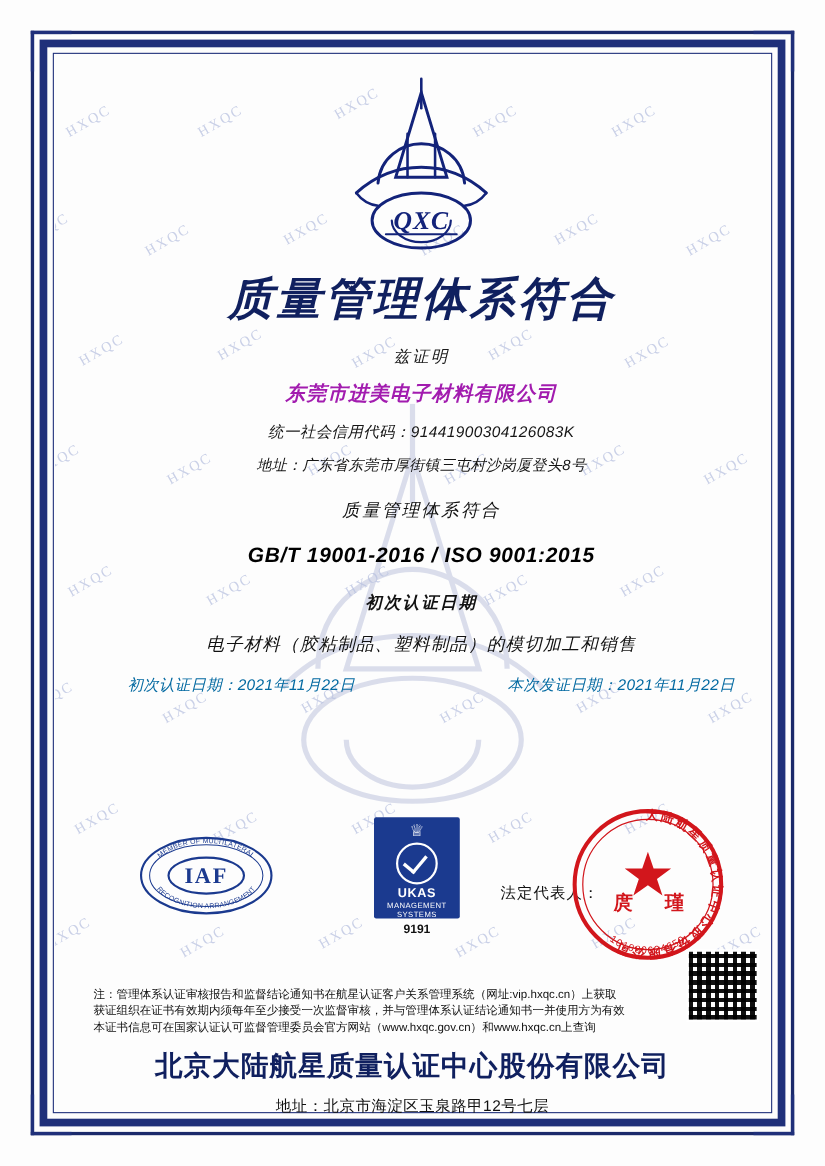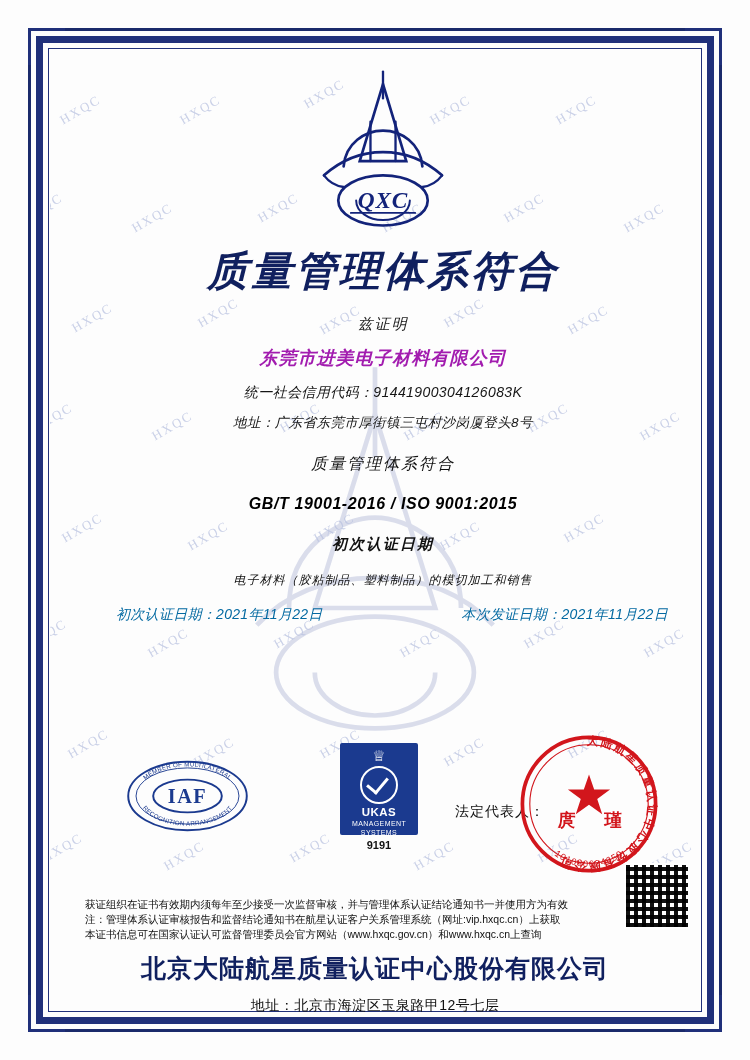--- a/index.html
+++ b/index.html
@@ -126,34 +126,34 @@
   }
   .conform {
     font-size: 16px;
     margin-top: 22px;
     color: #111;
     letter-spacing: 2px;
     font-weight: 500;
   }
   .standard {
     font-weight: bold;
-    font-size: 16px;
+    font-size: 19px;
     margin-top: 20px;
     color: #000;
     letter-spacing: .6px;
   }
   .scope-label {
     font-size: 15px;
     margin-top: 22px;
     letter-spacing: 2px;
     font-weight: bold;
     color: #111;
   }
   .scope-text {
-    font-size: 12px;
+    font-size: 16px;
     margin-top: 18px;
     letter-spacing: 1px;
     color: #111;
   }
 
   
   .dates {
     margin-top: 17px;
     font-size: 14px;
     color: #0369a1;
@@ -462,22 +462,22 @@
         <polygon points="80,48 85.6,64.4 102.8,64.4 88.9,74.6 94.3,91 80,80.9 65.7,91 71.1,74.6 57.2,64.4 74.4,64.4"></polygon>
       </g>
       <text x="56" y="104" font-family="Liberation Serif, serif" font-size="19" font-weight="bold" fill="#d2161c" text-anchor="middle">庹</text>
       <text x="106" y="104" font-family="Liberation Serif, serif" font-size="19" font-weight="bold" fill="#d2161c" text-anchor="middle">瑾</text>
     </svg>
 
     <div class="qr"></div>
   </div>
 
   <div class="footnote">
+    <div>注：管理体系认证审核报告和监督结论通知书在航星认证客户关系管理系统（网址:vip.hxqc.cn）上获取</div>
     <div>获证组织在证书有效期内须每年至少接受一次监督审核，并与管理体系认证结论通知书一并使用方为有效</div>
-    <div>注：管理体系认证审核报告和监督结论通知书在航星认证客户关系管理系统（网址:vip.hxqc.cn）上获取</div>
     <div>本证书信息可在国家认证认可监督管理委员会官方网站（www.hxqc.gov.cn）和www.hxqc.cn上查询</div>
   </div>
 
   <div class="footer">
     <div class="org">北京大陆航星质量认证中心股份有限公司</div>
     <div class="addr">地址：北京市海淀区玉泉路甲12号七层</div>
   </div>
 
 </div>
 

